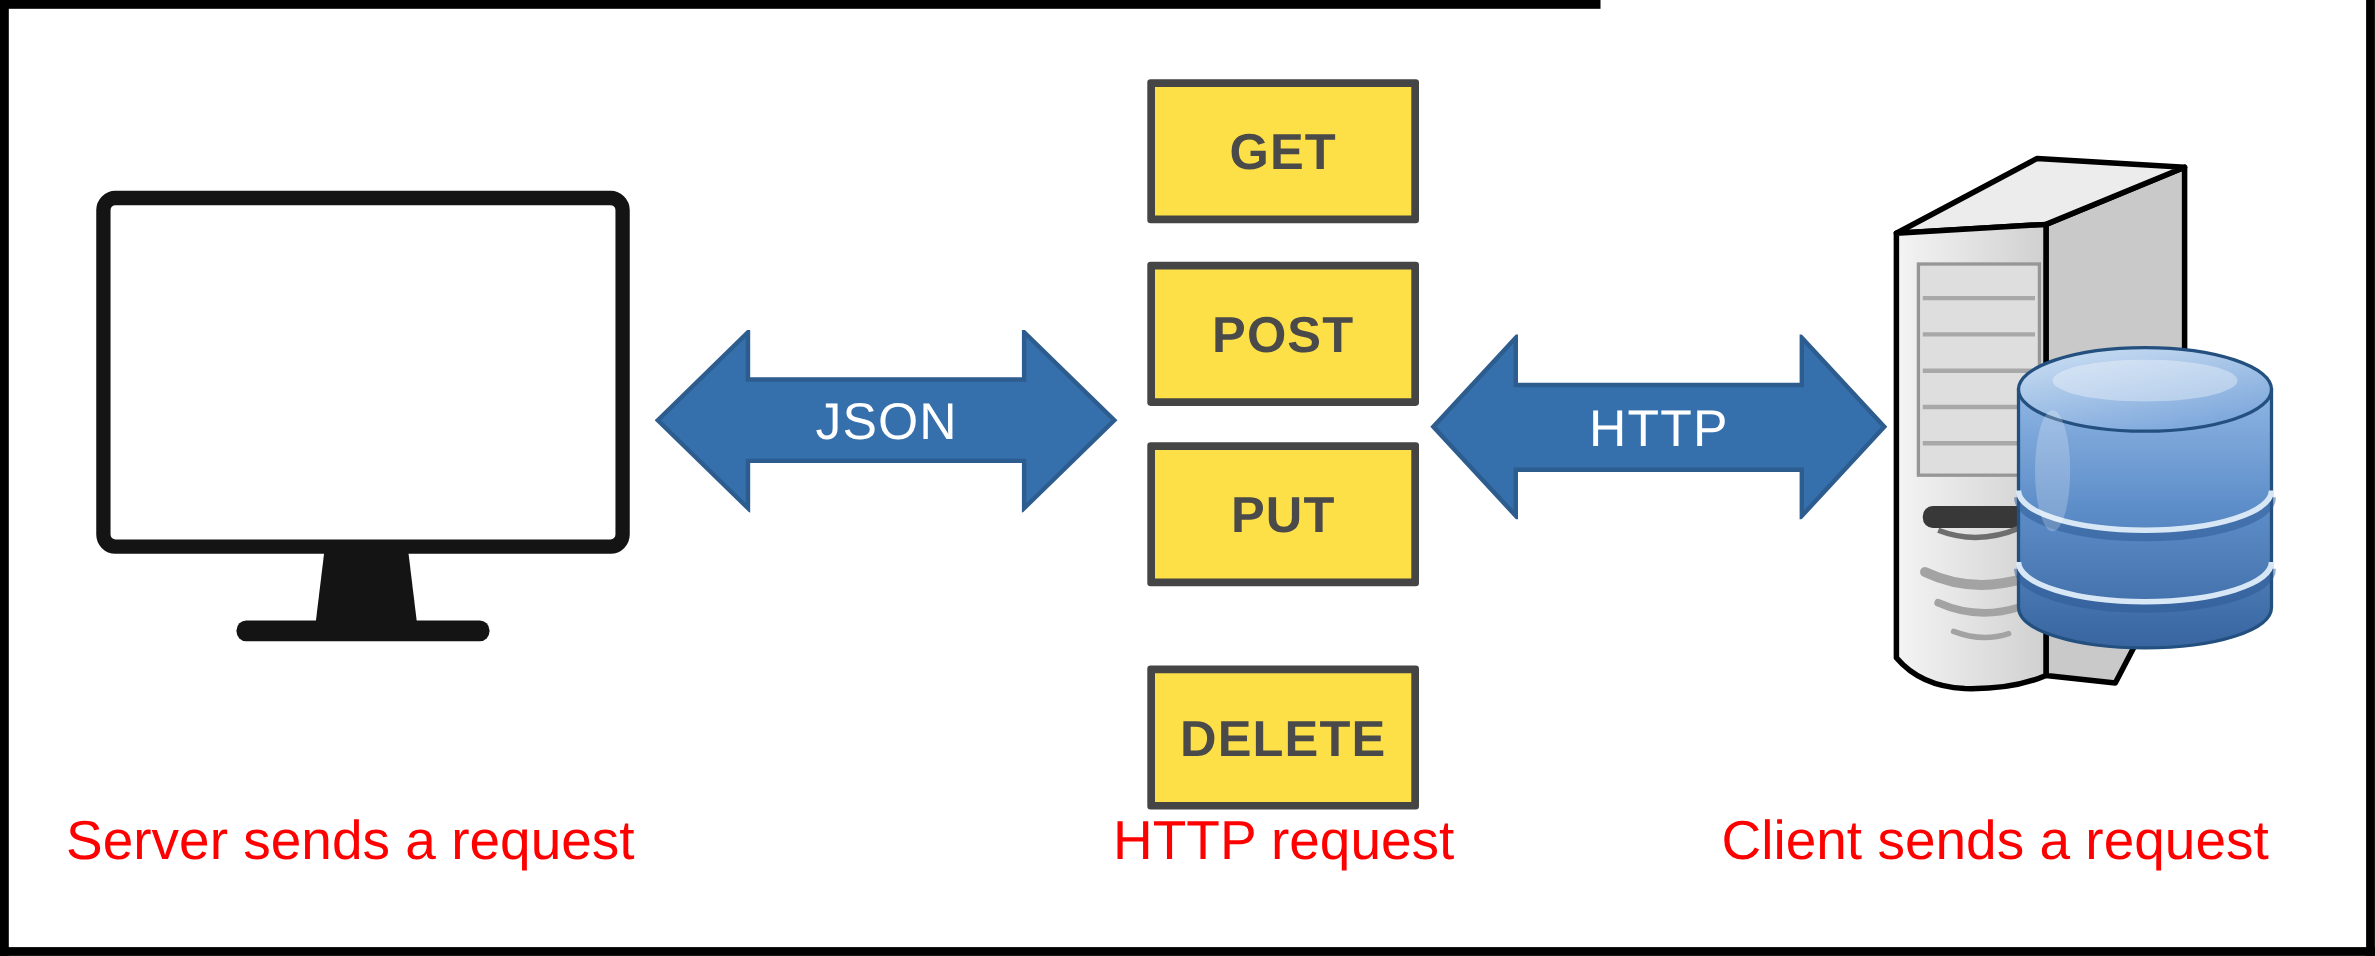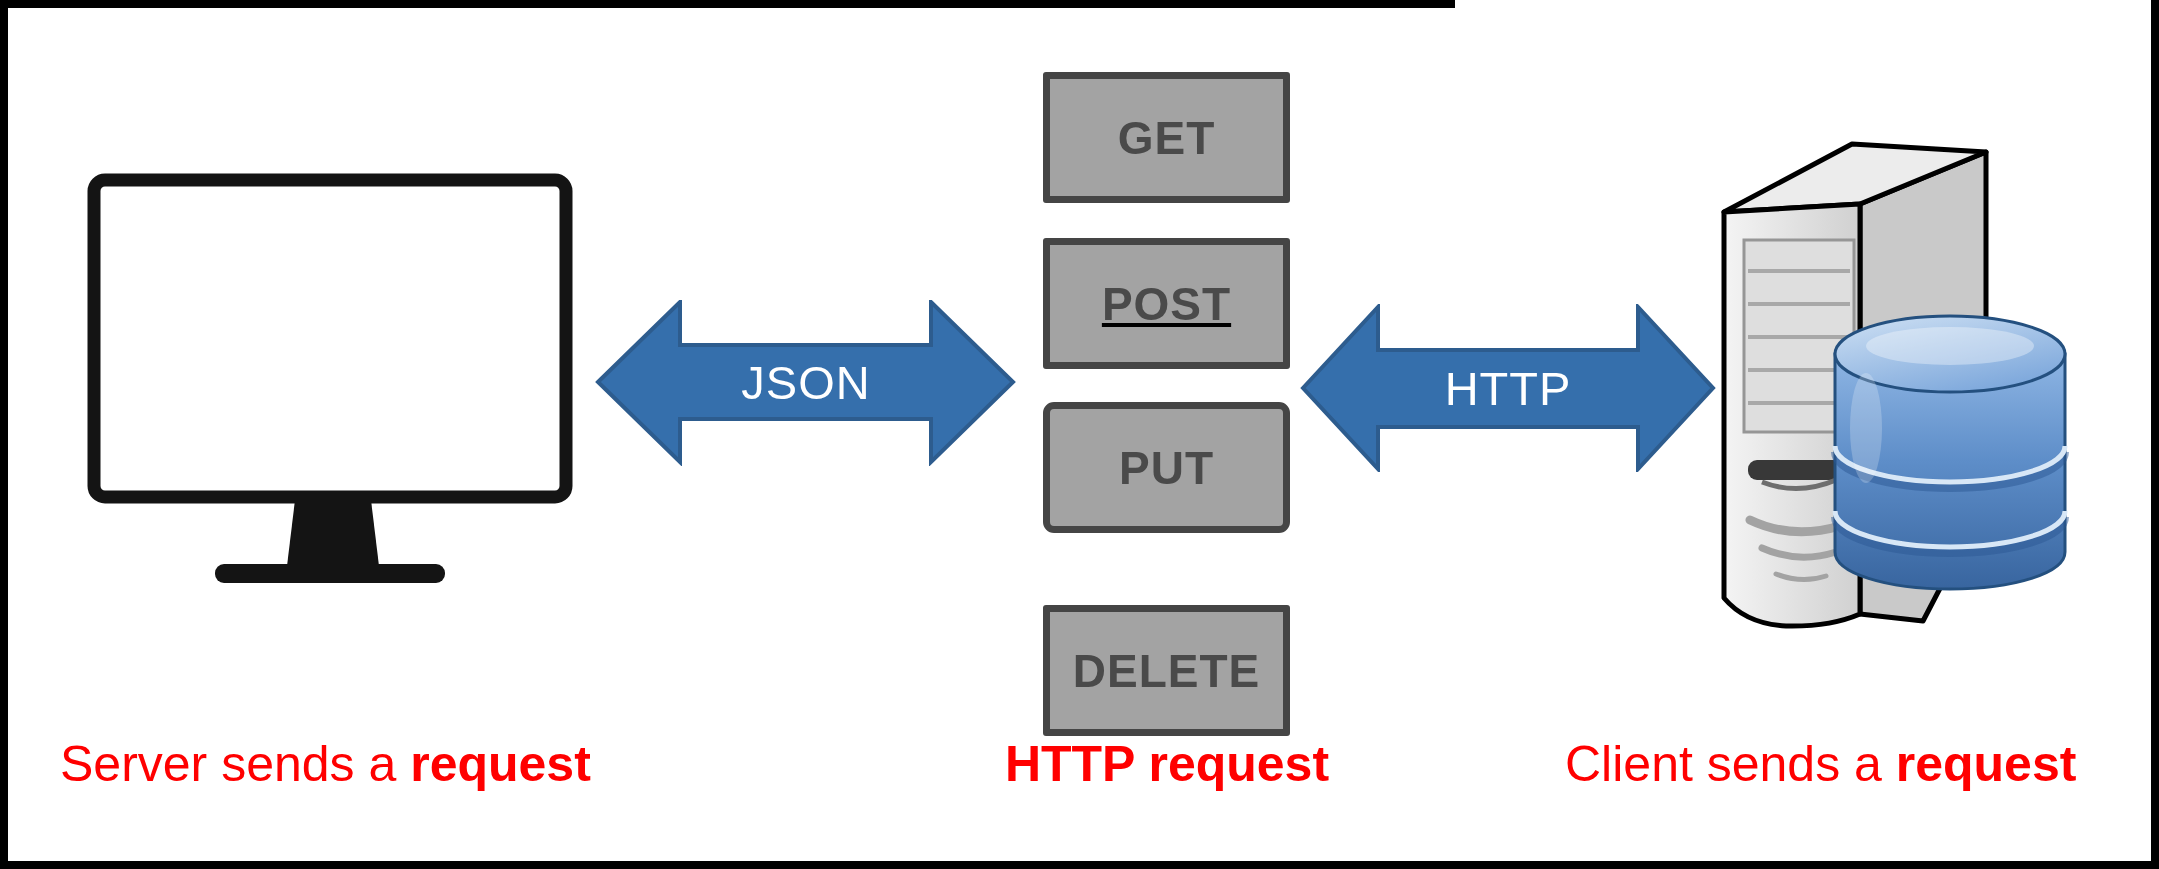--- a/index.html
+++ b/index.html
@@ -16,35 +16,35 @@
   #border-bottom{left:0;top:861px;width:2159px;height:8px;}
   #border-right{left:2151px;top:0;width:8px;height:869px;}
 
   .abs{position:absolute;}
 
   
   .method-box{
     position:absolute;
     left:1043px;width:247px;height:131px;
     box-sizing:border-box;
-    background:#a3a3a3;
+    background:#fde047;
     border:7px solid #454545;
     border-radius:3px;
     display:flex;align-items:center;justify-content:center;
   }
   .method-label{
     font-size:46px;font-weight:700;color:#4A4A4A;letter-spacing:1px;
   }
 
   
   .caption{
     position:absolute;top:734px;
     font-size:50px;line-height:60px;color:#FF0000;white-space:nowrap;
   }
-  .caption b{font-weight:700;}
+  .caption b{font-weight:400;}
 
   svg text{font-family:"Liberation Sans", sans-serif;}
 </style>
 </head>
 <body>
 
 <div id="stage">
 
   <div id="border-top" class="frame-border"></div>
   <div id="border-left" class="frame-border"></div>
@@ -63,24 +63,24 @@
   </svg>
 
   <svg class="abs" style="left:1300px;top:304px;" width="417" height="168" viewBox="0 0 417 168">
     <polygon points="3,84 78,3 78,46 338,46 338,3 413,84 338,165 338,123 78,123 78,165" fill="#356FAC" stroke="#2D5C8E" stroke-width="4" stroke-linejoin="miter"></polygon>
     <text x="208" y="101" text-anchor="middle" font-size="47" letter-spacing="1" fill="#ffffff">HTTP</text>
   </svg>
 
   <div class="method-box" style="top:72px;">
     <span class="method-label">GET</span>
   </div>
-  <div class="method-box" style="top:238px;text-decoration:underline;">
+  <div class="method-box" style="top:238px;">
     <span class="method-label">POST</span>
   </div>
-  <div class="method-box" style="top:402px;border-radius:11px;">
+  <div class="method-box" style="top:402px;">
     <span class="method-label">PUT</span>
   </div>
   <div class="method-box" style="top:570px;margin-top:35px;">
     <span class="method-label">DELETE</span>
   </div>
 
   <svg class="abs" style="left:1690px;top:128px;" width="395" height="512" viewBox="0 0 395 512">
     <defs>
       <linearGradient id="gradFront" x1="0" y1="0" x2="1" y2="0">
         <stop offset="0" stop-color="#f4f4f4"></stop>

